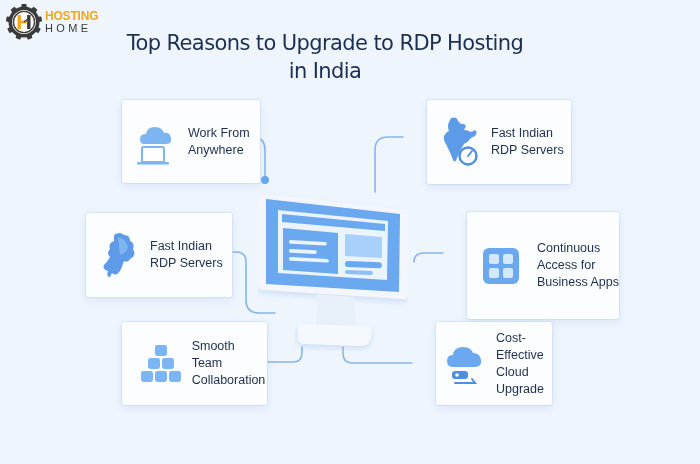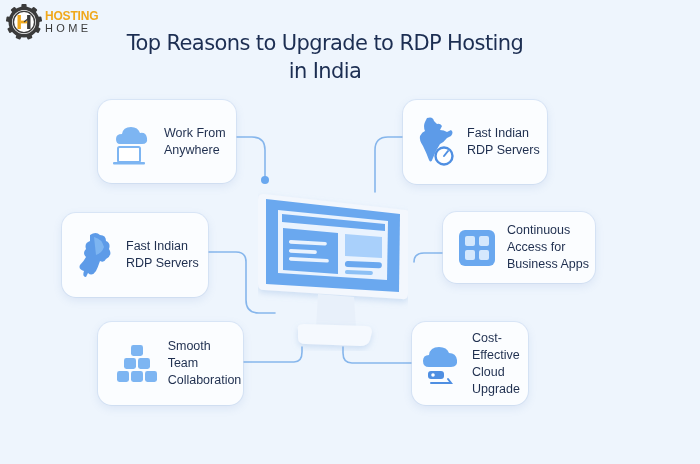--- a/index.html
+++ b/index.html
@@ -24,34 +24,34 @@
   .title {
     position: absolute; left: 90px; top: 29px; width: 470px;
     text-align: center; font-size: 21px; line-height: 28px;
     font-weight: normal; color: #1c2e52;
     font-family: "DejaVu Sans", sans-serif; letter-spacing: -0.6px;
   }
 
   
   .card {
     position: absolute; background: #fbfdff;
-    border-radius: 14px;
+    border-radius: 2px;
     box-shadow: 0 3px 10px rgba(90,130,190,0.14), 0 0 0 1px rgba(210,225,245,0.6);
-    display: flex; align-items: center;
+    display: flex; align-items: center; margin-left: 24px;
   }
   .card .icon { flex: 0 0 auto; display: flex; align-items: center; justify-content: center; }
   .card .label {
     font-family: "Liberation Sans", sans-serif; font-size: 12.5px; line-height: 17px;
     color: #1f2f4f; white-space: pre-line;
   }
 
   #card-work { left: 98px; top: 100px; width: 138px; height: 83px; }
   #card-fast-right { left: 403px; top: 100px; width: 144px; height: 84px; }
   #card-fast-left { left: 62px; top: 213px; width: 146px; height: 84px; }
-  #card-continuous { left: 443px; top: 212px; width: 152px; height: 71px; }
+  #card-continuous { left: 443px; top: 212px; width: 152px; height: 107px; justify-content: space-between; }
   #card-smooth { left: 98px; top: 322px; width: 145px; height: 83px; justify-content: center; }
   #card-cost { left: 412px; top: 322px; width: 116px; height: 83px; }
 
   
   .monitor { position: absolute; left: 258px; top: 190px; width: 150px; height: 170px; }
 </style>
 </head>
 <body>
 
 <div class="stage">

